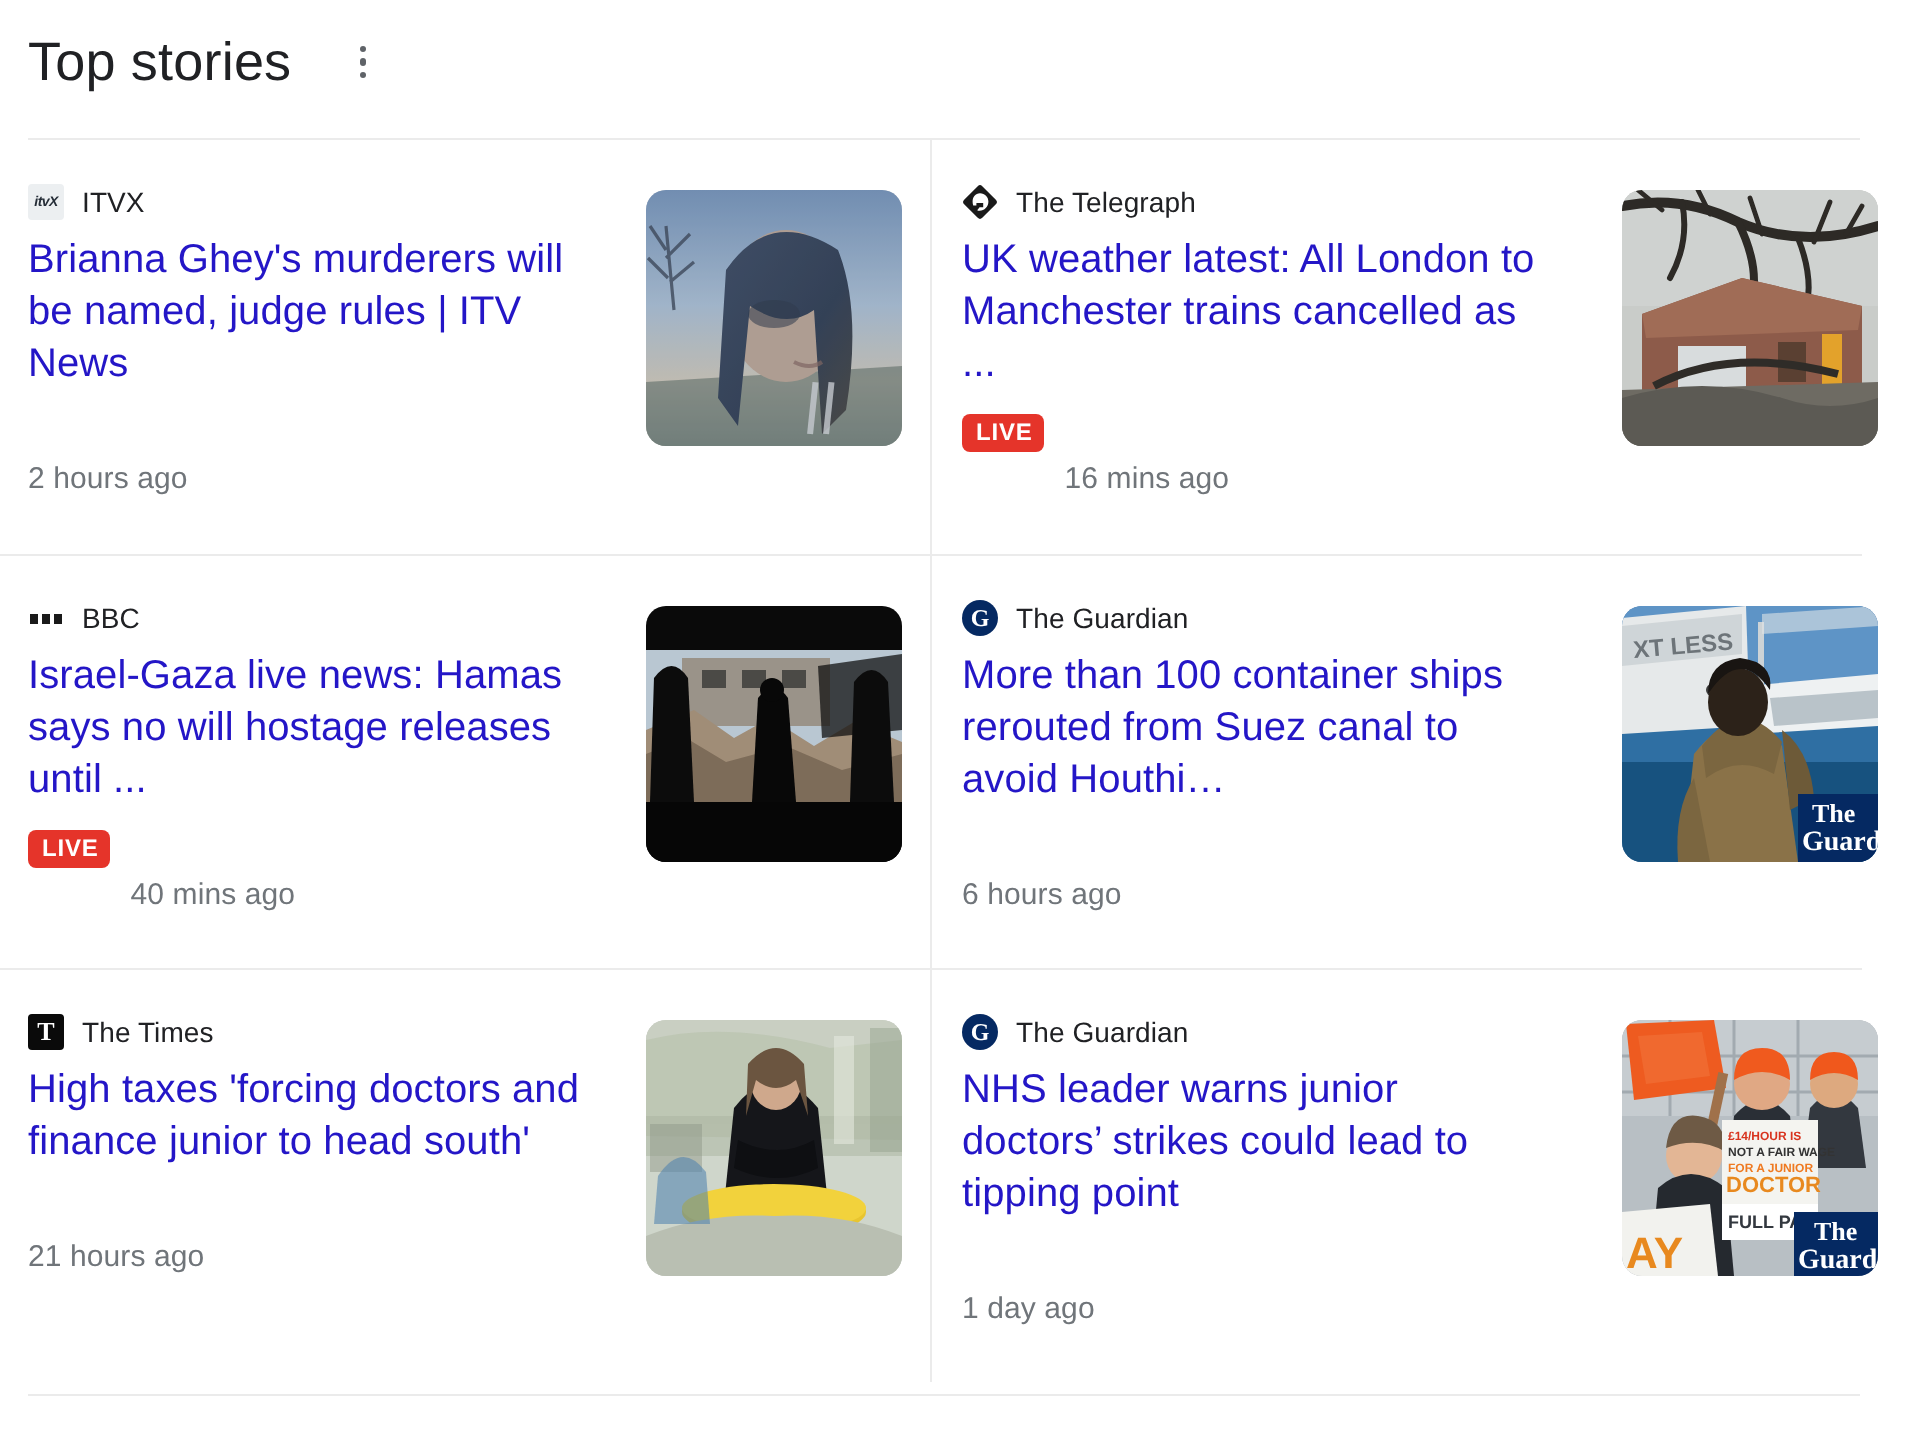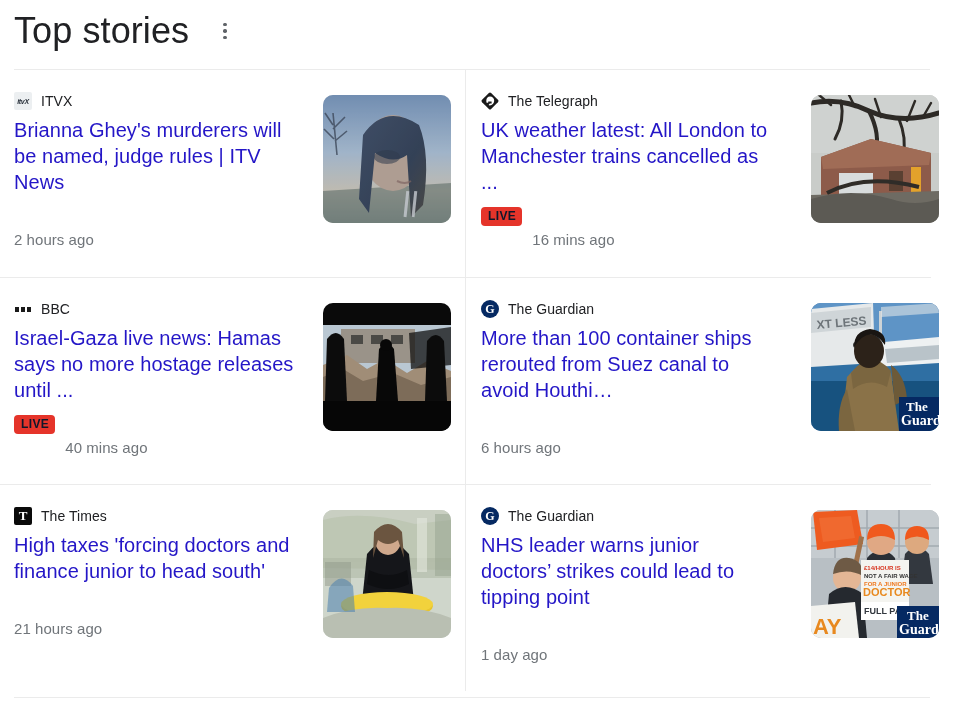--- a/index.html
+++ b/index.html
@@ -25,21 +25,21 @@
 
   
   .header {
     display: flex;
     align-items: center;
     padding: 18px 0 0 14px;
     height: 44px;
     box-sizing: border-box;
   }
   .header-title {
-    font-size: 36px;
+    font-size: 27px;
     line-height: 32px;
     font-weight: 400;
     color: #202124;
     letter-spacing: 0.1px;
   }
   .kebab {
     margin-left: 24px;
     width: 24px;
     height: 24px;
     display: flex;
@@ -209,21 +209,21 @@
   .meta-row {
     display: flex;
     align-items: center;
     height: 20px;
   }
   .live-badge {
     display: inline-flex;
     align-items: center;
     justify-content: center;
     background: #e5342a;
-    color: #0f172a;
+    color: #ffffff;
     font-size: 12px;
     font-weight: 700;
     letter-spacing: 0.4px;
     line-height: 1;
     padding: 4px 6px 4px 7px;
     border-radius: 4px;
     margin-right: 10px;
     height: 19px;
     box-sizing: border-box;
   }
@@ -313,21 +313,21 @@
       <div class="story">
         <div class="story-text">
           <div class="source-row">
             <span class="favicon fav-bbc">
                 <i></i>
                 <i></i>
                 <i></i>
               </span>
             <span class="source-name">BBC</span>
           </div>
-          <div class="headline">Israel-Gaza live news: Hamas says no more hostage releases until ...</div>
+          <div class="headline">Israel-Gaza live news: Hamas says no will hostage releases until ...</div>
           <div class="meta-row">
             <span class="live-badge">LIVE</span>
             <span class="timestamp">40 mins ago</span>
           </div>
         </div>
         <div class="thumb">
           <svg viewBox="0 0 128 128" preserveAspectRatio="none">
             <rect width="128" height="128" fill="#0a0a0a"></rect>
             <rect y="22" width="128" height="76" fill="#b9c7d2"></rect>
             <rect x="18" y="26" width="74" height="34" fill="#9a9389"></rect>

